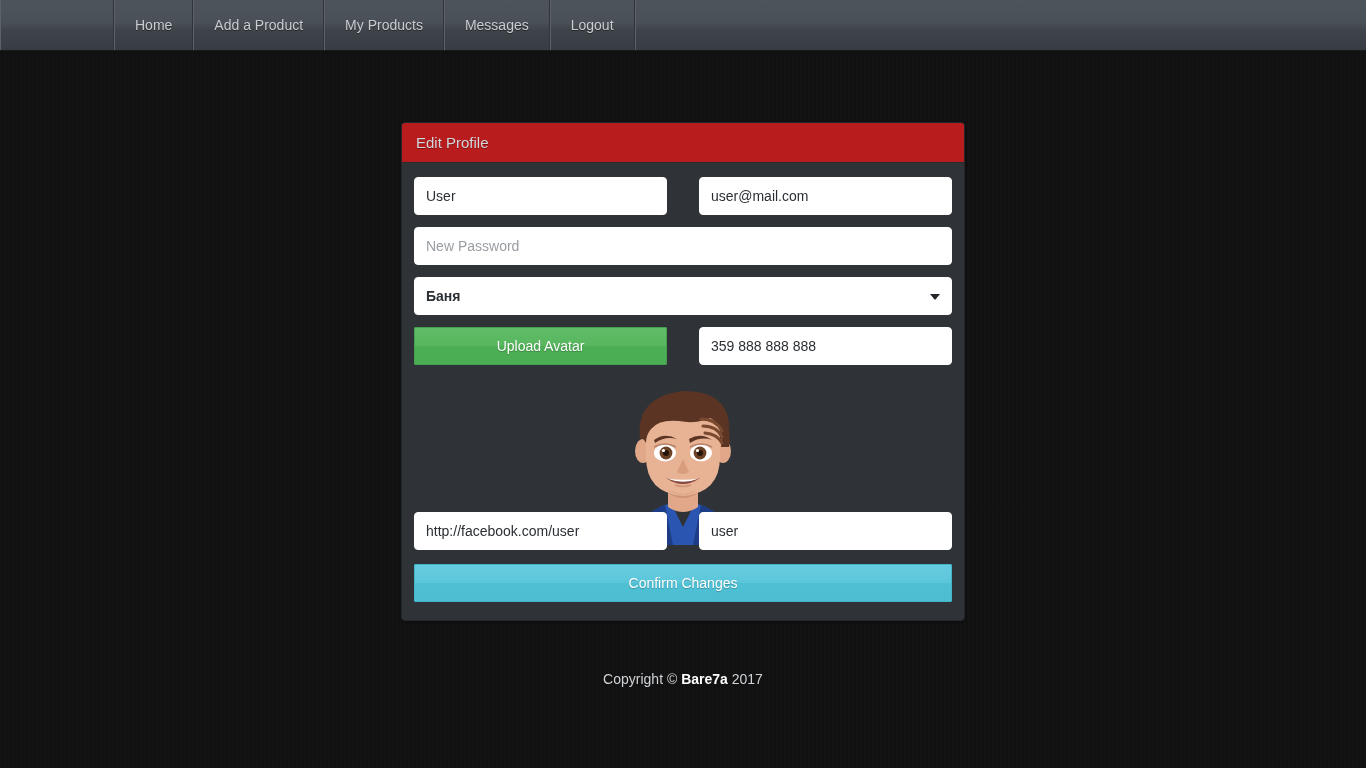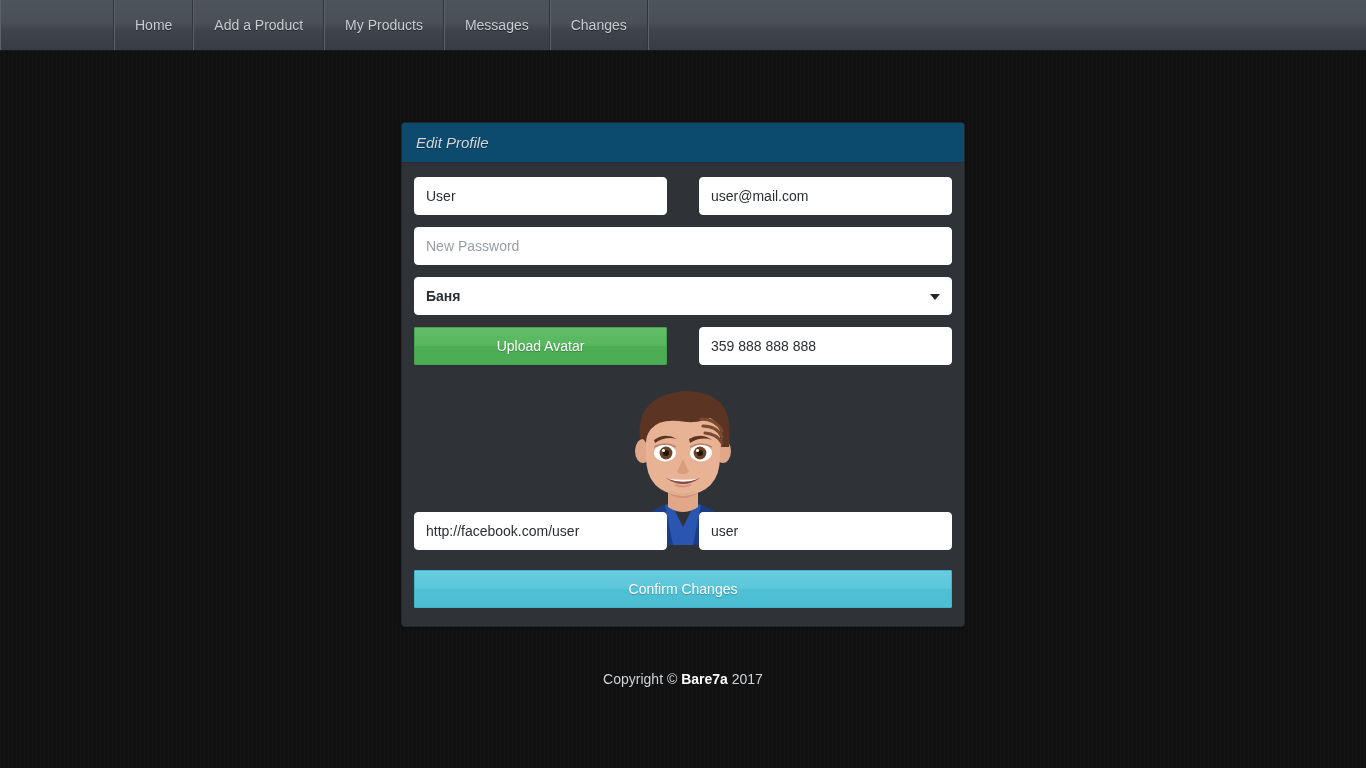--- a/index.html
+++ b/index.html
@@ -58,27 +58,26 @@
     left: 401px;
     top: 71px;
     width: 564px;
     background: #2f3337;
     border: 1px solid #23262a;
     border-radius: 4px;
     box-shadow: 0 1px 2px rgba(0,0,0,0.25);
     overflow: hidden;
   }
   .panel-heading {
-    background: #0c4a6e;
+    background: #b91c1c;
     border-bottom: 1px solid #282c30;
     padding: 11px 14px;
     color: #d3d7db;
     font-size: 15px;
     text-shadow: 0 1px 0 rgba(0,0,0,0.35);
-    font-style: italic;
   }
   .panel-body { padding: 14px 12px 14px 12px; }
 
   .row { display: flex; gap: 32px; margin-bottom: 12px; }
   .col { flex: 1; min-width: 0; }
 
   .fld {
     display: block;
     width: 100%;
     height: 38px;
@@ -121,21 +120,21 @@
     line-height: 1;
   }
   .btn-green {
     background: linear-gradient(to bottom, #62bd69 0%, #57b65e 50%, #4cae54 51%, #4cae54 100%);
     border-color: #46a04d;
   }
   .btn-blue {
     background: linear-gradient(to bottom, #67ccdf 0%, #5bc6da 50%, #4fc0d4 51%, #4bbed3 100%);
     border-color: #42b5cb;
     height: 38px;
-    margin-top: 8px;
+    margin-top: 2px;
   }
 
   
   .avatar-area {
     position: relative;
     height: 168px;
     margin: 10px 0 0 0;
     display: flex;
     align-items: flex-end;
     justify-content: center;
@@ -169,21 +168,21 @@
     <li class="nav-item">
         <span>Add a Product</span>
       </li>
     <li class="nav-item">
         <span>My Products</span>
       </li>
     <li class="nav-item">
         <span>Messages</span>
       </li>
     <li class="nav-item">
-        <span>Changes</span>
+        <span>Logout</span>
       </li>
   </ul>
   <div class="nav-rest"></div>
 </div>
 
 <div class="wrap">
 
   <div class="panel">
 
     <div class="panel-heading">Edit Profile</div>

